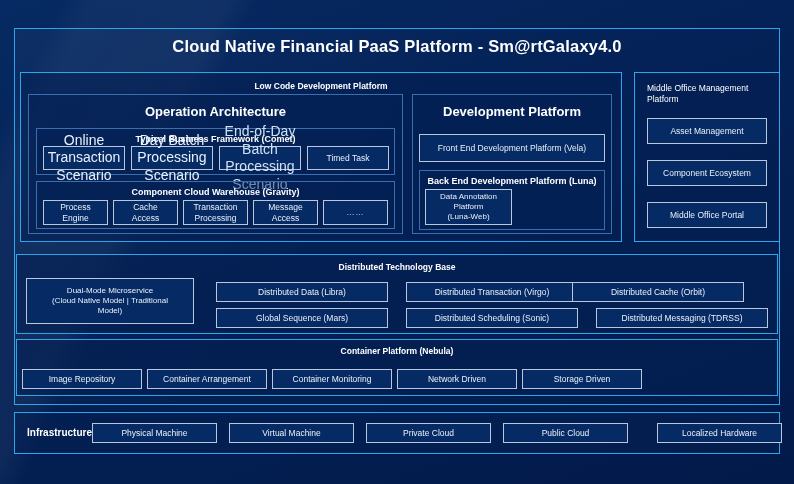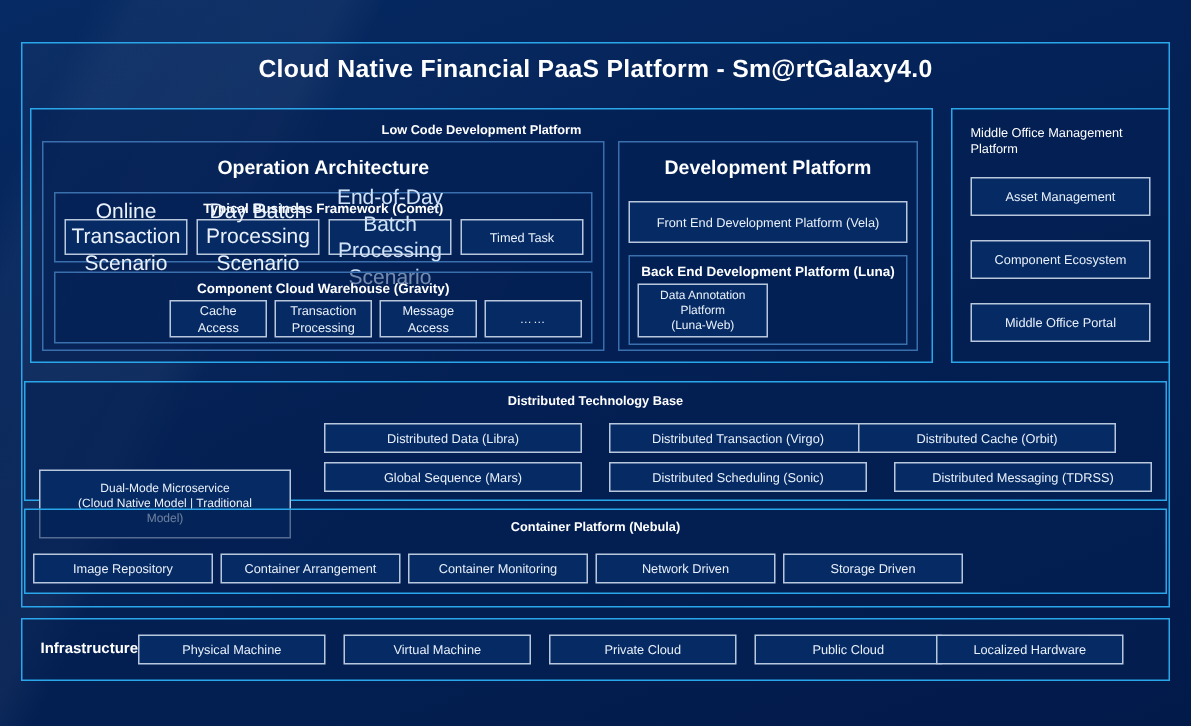--- a/index.html
+++ b/index.html
@@ -189,20 +189,22 @@
 Scenario</div>
   <div class="node" style="left:131px; top:146px; width:82px; height:24px;">Day Batch Processing
 Scenario</div>
   <div class="node blue-label" style="left:219px; top:146px; width:82px; height:24px;">End-of-Day Batch
 Processing Scenario</div>
   <div class="node t85" style="left:307px; top:146px; width:82px; height:24px;">Timed Task</div>
 
   <div class="panel-soft" id="comp-cloud">
     <div class="panel-hdr mid">Component Cloud Warehouse (Gravity)</div>
   </div>
+  <div class="node t85" style="left:43px; top:200px; width:65px; height:25px;">Process
+Engine</div>
   <div class="node t85" style="left:113px; top:200px; width:65px; height:25px;">Cache
 Access</div>
   <div class="node t85" style="left:183px; top:200px; width:65px; height:25px;">Transaction
 Processing</div>
   <div class="node t85" style="left:253px; top:200px; width:65px; height:25px;">Message
 Access</div>
   <div class="node dots" style="left:323px; top:200px; width:65px; height:25px;">……</div>
 
   <div class="panel-soft" id="dev-plat">
     <div class="panel-hdr big">Development Platform</div>
@@ -219,21 +221,21 @@
   <div class="panel" id="middle-office">
     <div id="mo-title">Middle Office Management Platform</div>
   </div>
   <div class="node t85" style="left:647px; top:118px; width:120px; height:26px;">Asset Management</div>
   <div class="node t85" style="left:647px; top:160px; width:120px; height:26px;">Component Ecosystem</div>
   <div class="node t85" style="left:647px; top:202px; width:120px; height:26px;">Middle Office Portal</div>
 
   <div class="panel" id="dist-base">
     <div class="panel-hdr">Distributed Technology Base</div>
   </div>
-  <div class="node t8" style="left:26px; top:278px; width:168px; height:46px;margin-top:35px;">Dual-Mode Microservice
+  <div class="node t8" style="left:26px; top:278px; width:168px; height:46px;">Dual-Mode Microservice
 (Cloud Native Model | Traditional
 Model)</div>
 
   <div class="node t85" style="left:216px; top:282px; width:172px; height:20px;">Distributed Data (Libra)</div>
   <div class="node t85" style="left:406px; top:282px; width:172px; height:20px;">Distributed Transaction (Virgo)</div>
   <div class="node t85" style="left:572px; top:282px; width:172px; height:20px;">Distributed Cache (Orbit)</div>
   <div class="node t85" style="left:216px; top:308px; width:172px; height:20px;">Global Sequence (Mars)</div>
   <div class="node t85" style="left:406px; top:308px; width:172px; height:20px;">Distributed Scheduling (Sonic)</div>
   <div class="node t85" style="left:596px; top:308px; width:172px; height:20px;">Distributed Messaging (TDRSS)</div>
 
@@ -246,15 +248,15 @@
   <div class="node t85" style="left:397px; top:369px; width:120px; height:20px;">Network Driven</div>
   <div class="node t85" style="left:522px; top:369px; width:120px; height:20px;">Storage Driven</div>
 
   <div id="infra">
     <div id="infra-label">Infrastructure</div>
   </div>
   <div class="node t85" style="left:92px; top:423px; width:125px; height:20px;">Physical Machine</div>
   <div class="node t85" style="left:229px; top:423px; width:125px; height:20px;">Virtual Machine</div>
   <div class="node t85" style="left:366px; top:423px; width:125px; height:20px;">Private Cloud</div>
   <div class="node t85" style="left:503px; top:423px; width:125px; height:20px;">Public Cloud</div>
-  <div class="node t85" style="left:624px; top:423px; width:125px; height:20px;">Localized Hardware</div>
+  <div class="node t85" style="left:657px; top:423px; width:125px; height:20px;">Localized Hardware</div>
 
 </div>
 
 </body></html>

